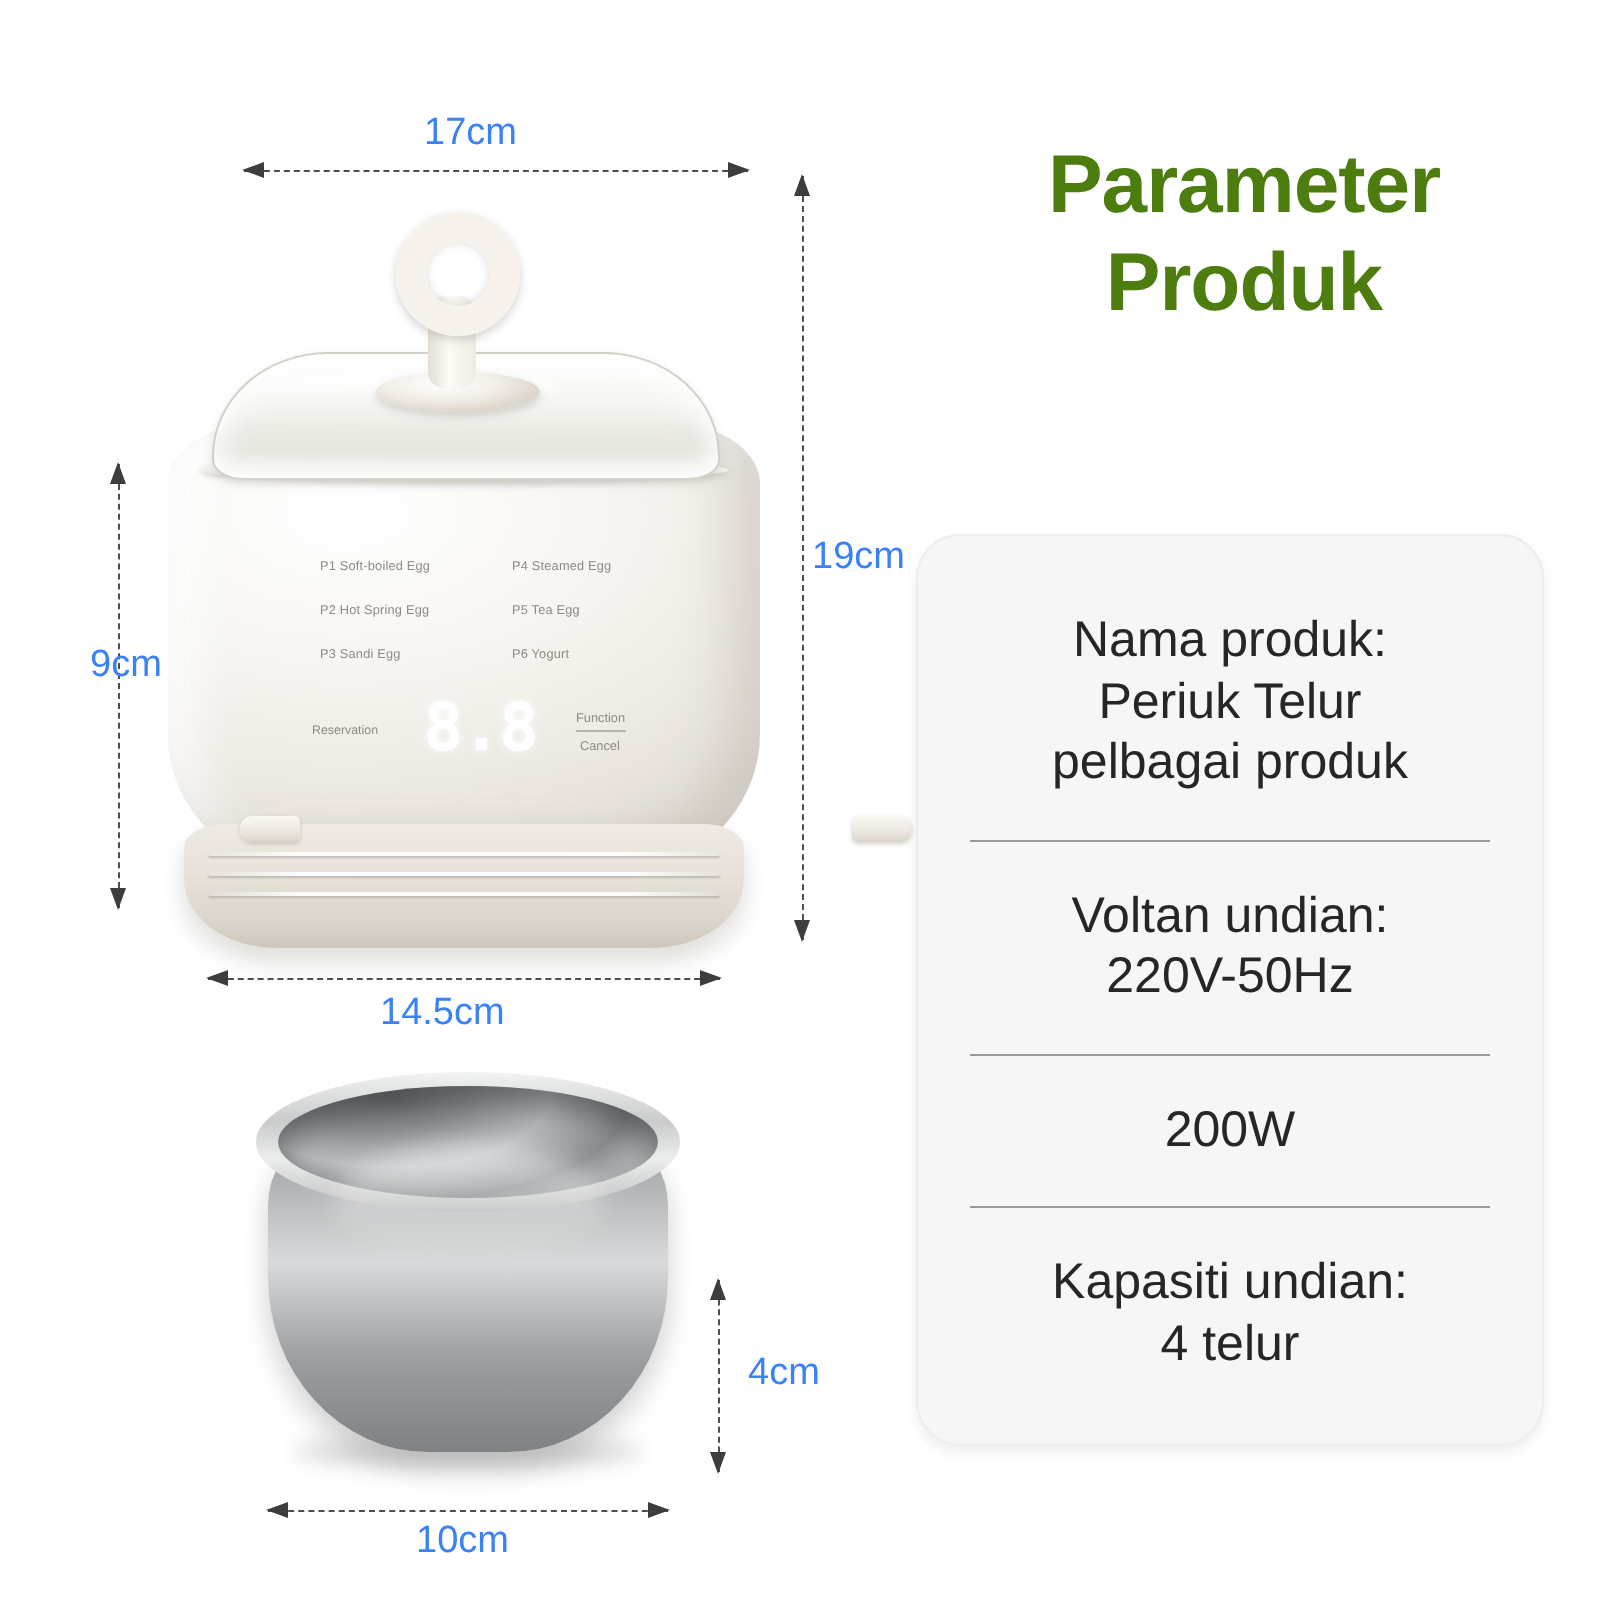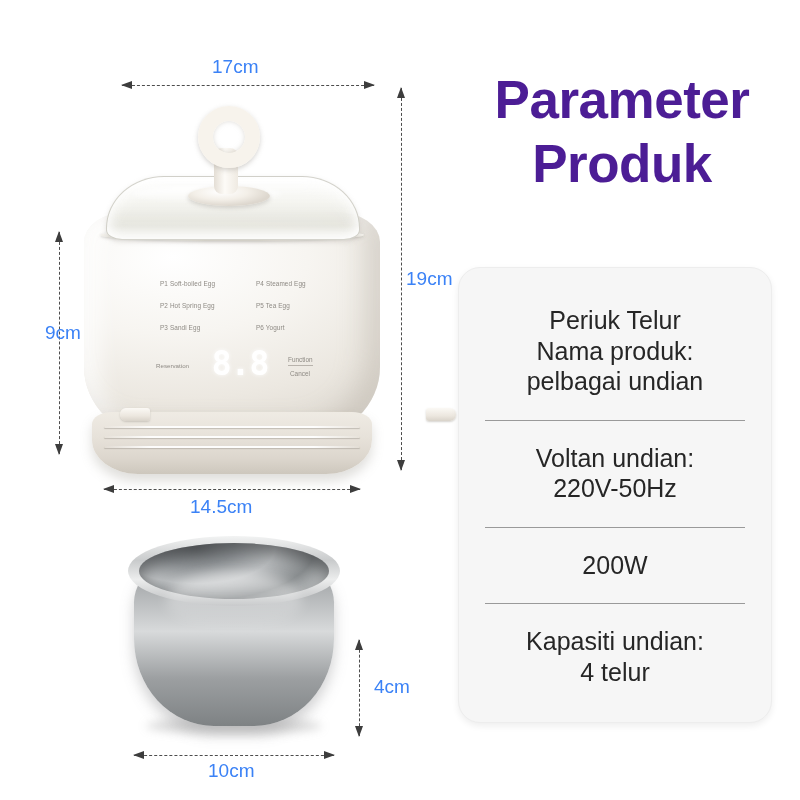--- a/index.html
+++ b/index.html
@@ -16,23 +16,23 @@
     font-family: "Liberation Sans", sans-serif;
   }
 
   
   #title-block {
     position: absolute;
     left: 462px;
     top: 68px;
     width: 320px;
     text-align: center;
-    color: #4c1d95;
+    color: #4d7c0f;
     font-weight: bold;
-    font-size: 53px;
+    font-size: 41px;
     line-height: 1.20;
     letter-spacing: -0.5px;
   }
   #title-block .tline { display: block; }
 
   
   #spec-panel {
     position: absolute;
     left: 458px;
     top: 267px;
@@ -495,23 +495,23 @@
   </div>
 
   <div id="title-block">
     <span class="tline">Parameter</span>
     <span class="tline">Produk</span>
   </div>
 
   <div id="spec-panel">
 
     <div class="spec-row">
+      <span class="spec-line">Nama produk:</span>
       <span class="spec-line">Periuk Telur</span>
-      <span class="spec-line">Nama produk:</span>
-      <span class="spec-line">pelbagai undian</span>
+      <span class="spec-line">pelbagai produk</span>
     </div>
 
     <div class="spec-row">
       <span class="spec-line">Voltan undian:</span>
       <span class="spec-line">220V-50Hz</span>
     </div>
 
     <div class="spec-row">
       <span class="spec-line">200W</span>
     </div>

